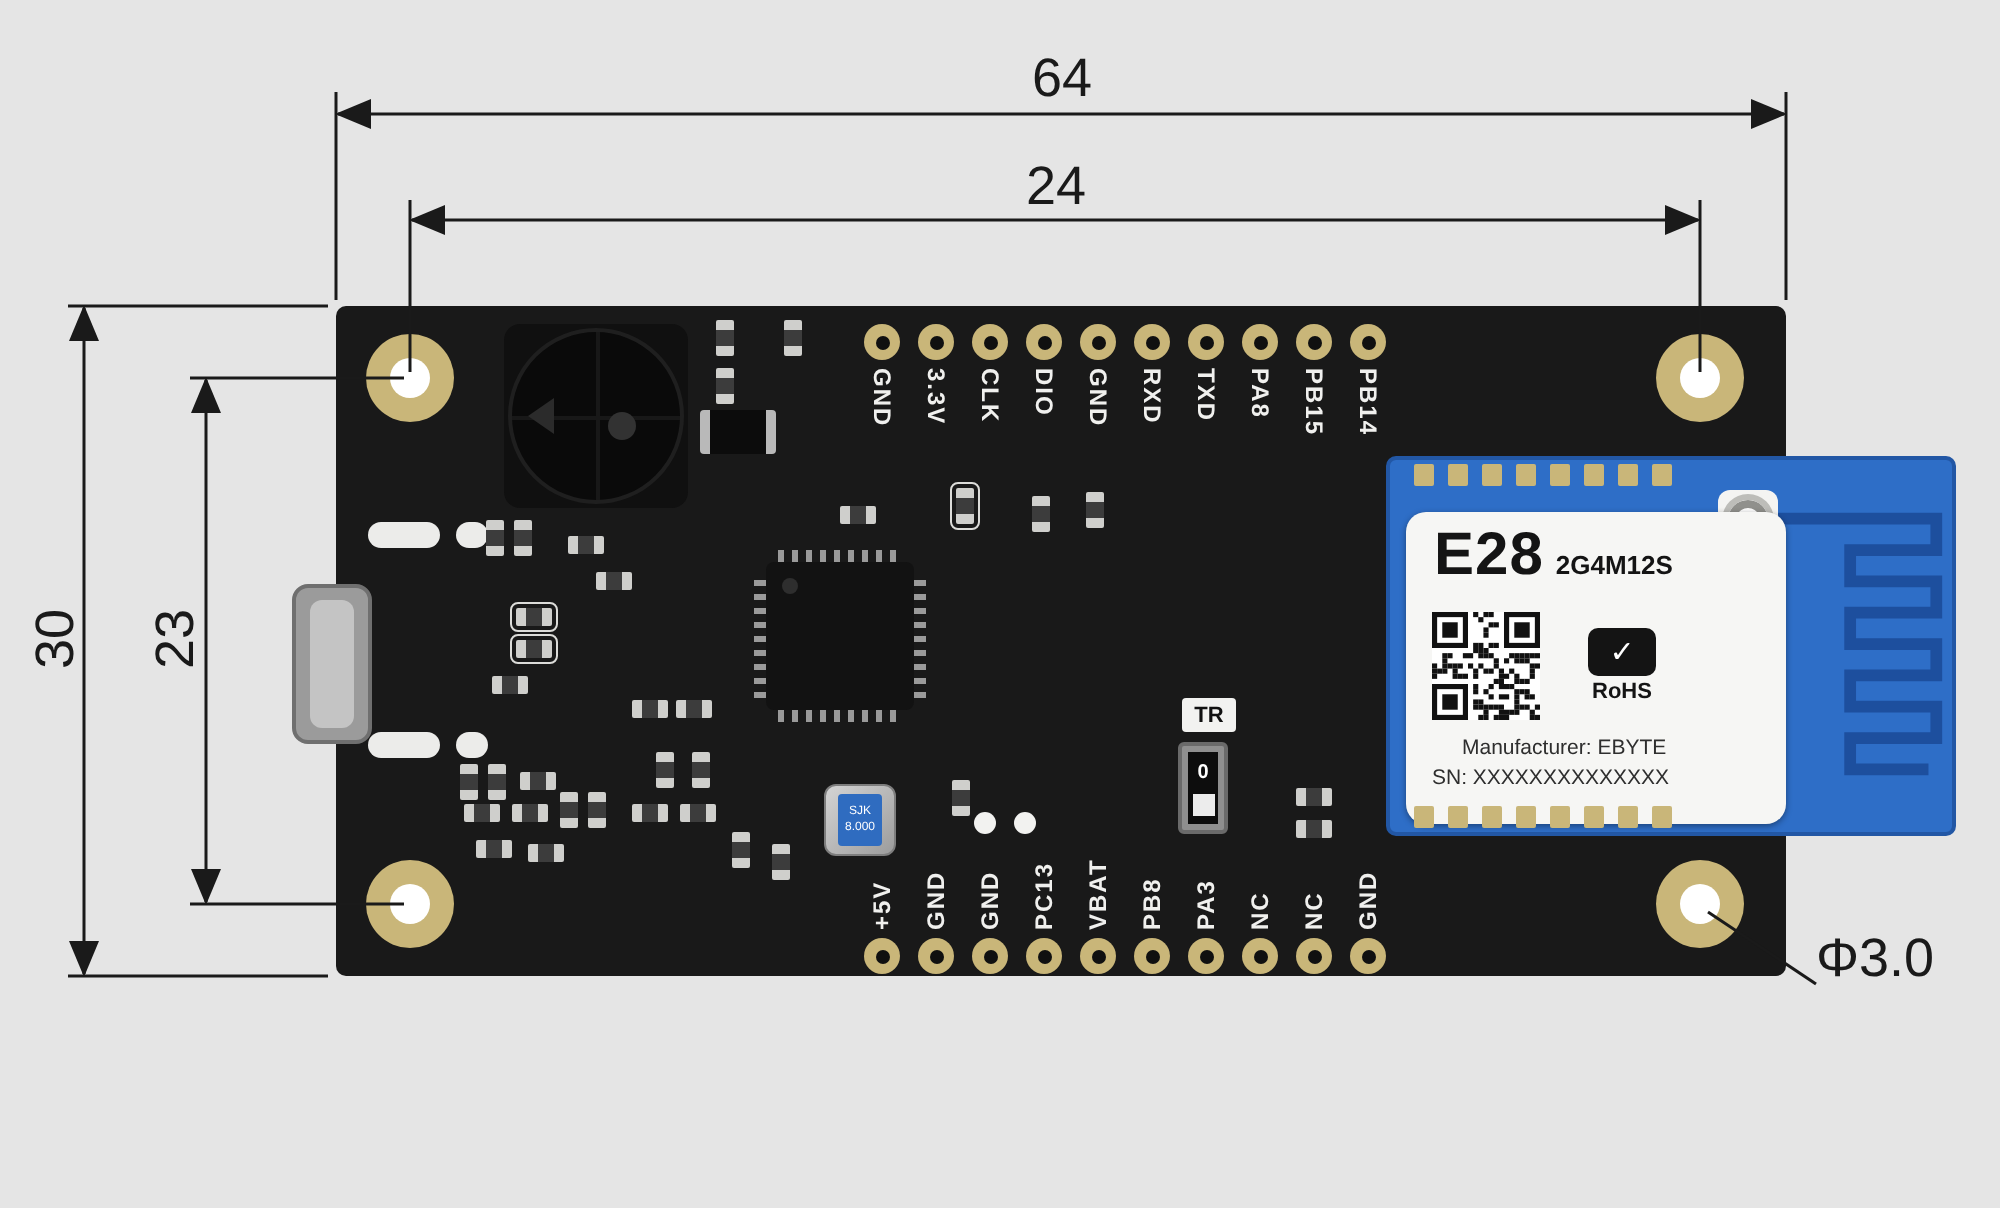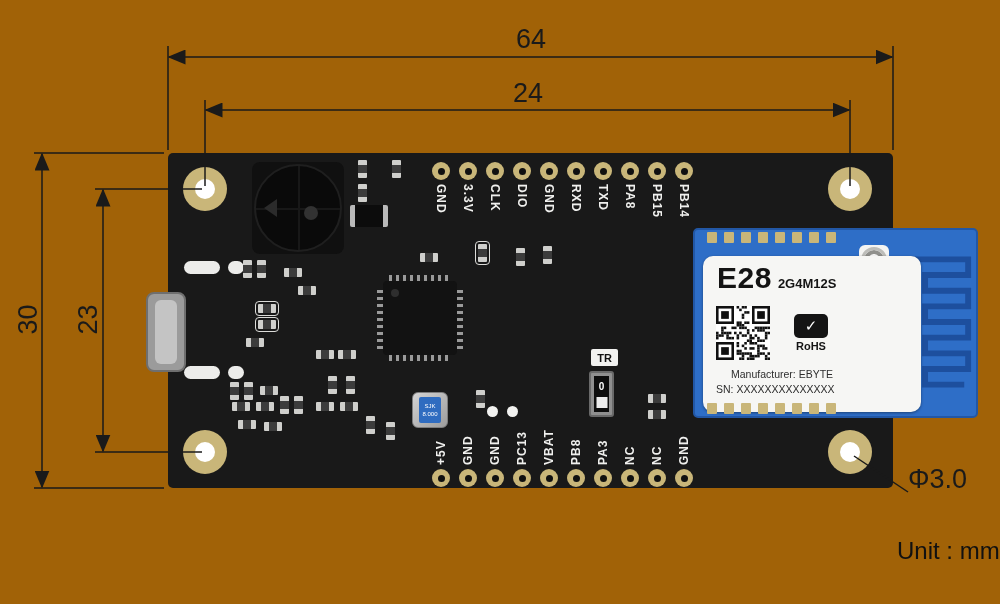--- a/index.html
+++ b/index.html
@@ -1,17 +1,17 @@
 <!DOCTYPE html>
 <html><head>
 <meta charset="utf-8">
 <style>
   * { margin:0; padding:0; box-sizing:border-box; }
   body { background:#ffffff; font-family:"Liberation Sans", sans-serif; }
-  .canvas { position:relative; width:1000px; height:604px; background:#a16207; overflow:hidden; }
+  .canvas { position:relative; width:1000px; height:604px; background:#e5e5e5; overflow:hidden; }
 
   
   .dim-svg { position:absolute; inset:0; z-index:10; pointer-events:none; }
   .dim-label { position:absolute; color:#1a1a1a; font-size:27px; z-index:11; }
   #lbl-w64 { left:495px; top:24px; width:72px; text-align:center; }
   #lbl-w57 { left:492px; top:78px; width:72px; text-align:center; }
   #lbl-h30 { left:2px;  top:304px; width:52px; text-align:center; transform:rotate(-90deg); }
   #lbl-h23 { left:62px; top:304px; width:52px; text-align:center; transform:rotate(-90deg); }
   #lbl-dia { left:908px; top:464px; }
   #lbl-unit{ position:absolute; left:897px; top:537px; font-size:24px; color:#111; z-index:11; }
@@ -103,21 +103,21 @@
   .antenna-svg { position:absolute; inset:0; width:100%; height:100%; }
   .castellation { position:absolute; width:10px; height:11px; background:#c9b679; border-radius:1px; }
   .cast-top { top:2px; } .cast-bottom { bottom:2px; }
 
   .ufl { position:absolute; left:164px; top:15px; width:30px; height:30px;
          background:#f4f4f2; border-radius:6px; display:grid; place-items:center; }
   .ufl::after { content:""; width:20px; height:20px; border-radius:50%; background:#fdfdfd;
                 border:3px solid #bdbdb9; box-shadow:inset 0 0 0 4px #90908c; }
   .upad { position:absolute; width:9px; height:7px; background:#e8e8e6; }
 
-  .shield { position:absolute; left:8px; top:26px; width:218px; height:156px;
+  .shield { position:absolute; left:8px; top:26px; width:190px; height:156px;
             background:#f6f6f4; border-radius:10px; box-shadow:0 1px 3px rgba(0,0,0,.4);text-align:center; }
   .mod-title { position:absolute; left:14px; top:5px; display:flex; align-items:baseline;
                gap:6px; color:#141414; }
   .e28-name  { font-size:30px; font-weight:bold; letter-spacing:.5px; }
   .e28-model { font-size:13px; font-weight:bold; }
   .qr { position:absolute; left:13px; top:50px; width:54px; height:54px; }
   .rohs { position:absolute; left:84px; top:58px; width:48px; display:flex;
           flex-direction:column; align-items:center; gap:2px; }
   .rohs-check { width:34px; height:24px; background:#141414; border-radius:5px; color:#fff;
                 font-size:15px; display:grid; place-items:center; }
@@ -151,21 +151,20 @@
       <line x1="103" y1="190" x2="103" y2="451" marker-start="url(#arw)" marker-end="url(#arw)"></line>
       <path d="M854,456 L908,492"></path>
     </g>
   </svg>
 
   <div class="dim-label" id="lbl-w64">64</div>
   <div class="dim-label" id="lbl-w57">24</div>
   <div class="dim-label" id="lbl-h30">30</div>
   <div class="dim-label" id="lbl-h23">23</div>
   <div class="dim-label" id="lbl-dia">Φ3.0</div>
-  <div id="lbl-unit">Unit : mm</div>
 
   <div class="board" id="board">
     <div class="hole tl"></div>
     <div class="hole tr"></div>
     <div class="hole bl"></div>
     <div class="hole br"></div>
 
     <div class="buzzer">
       <div class="disc"></div>
       <div class="bz-hole"></div>

